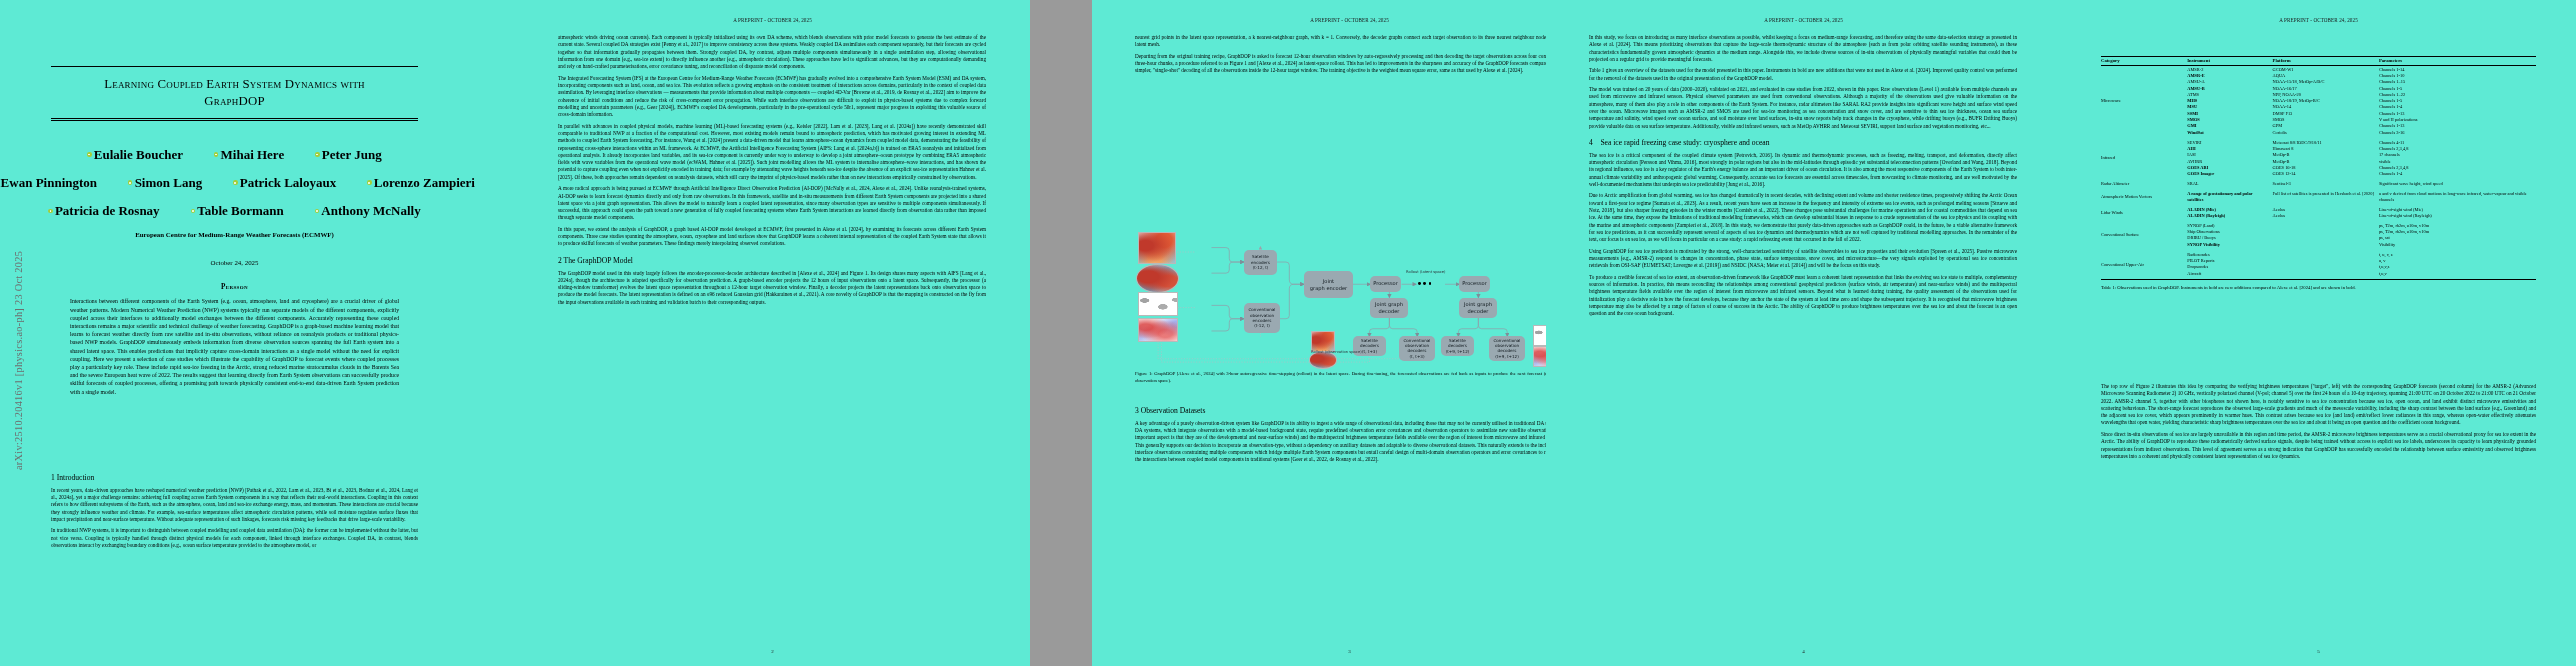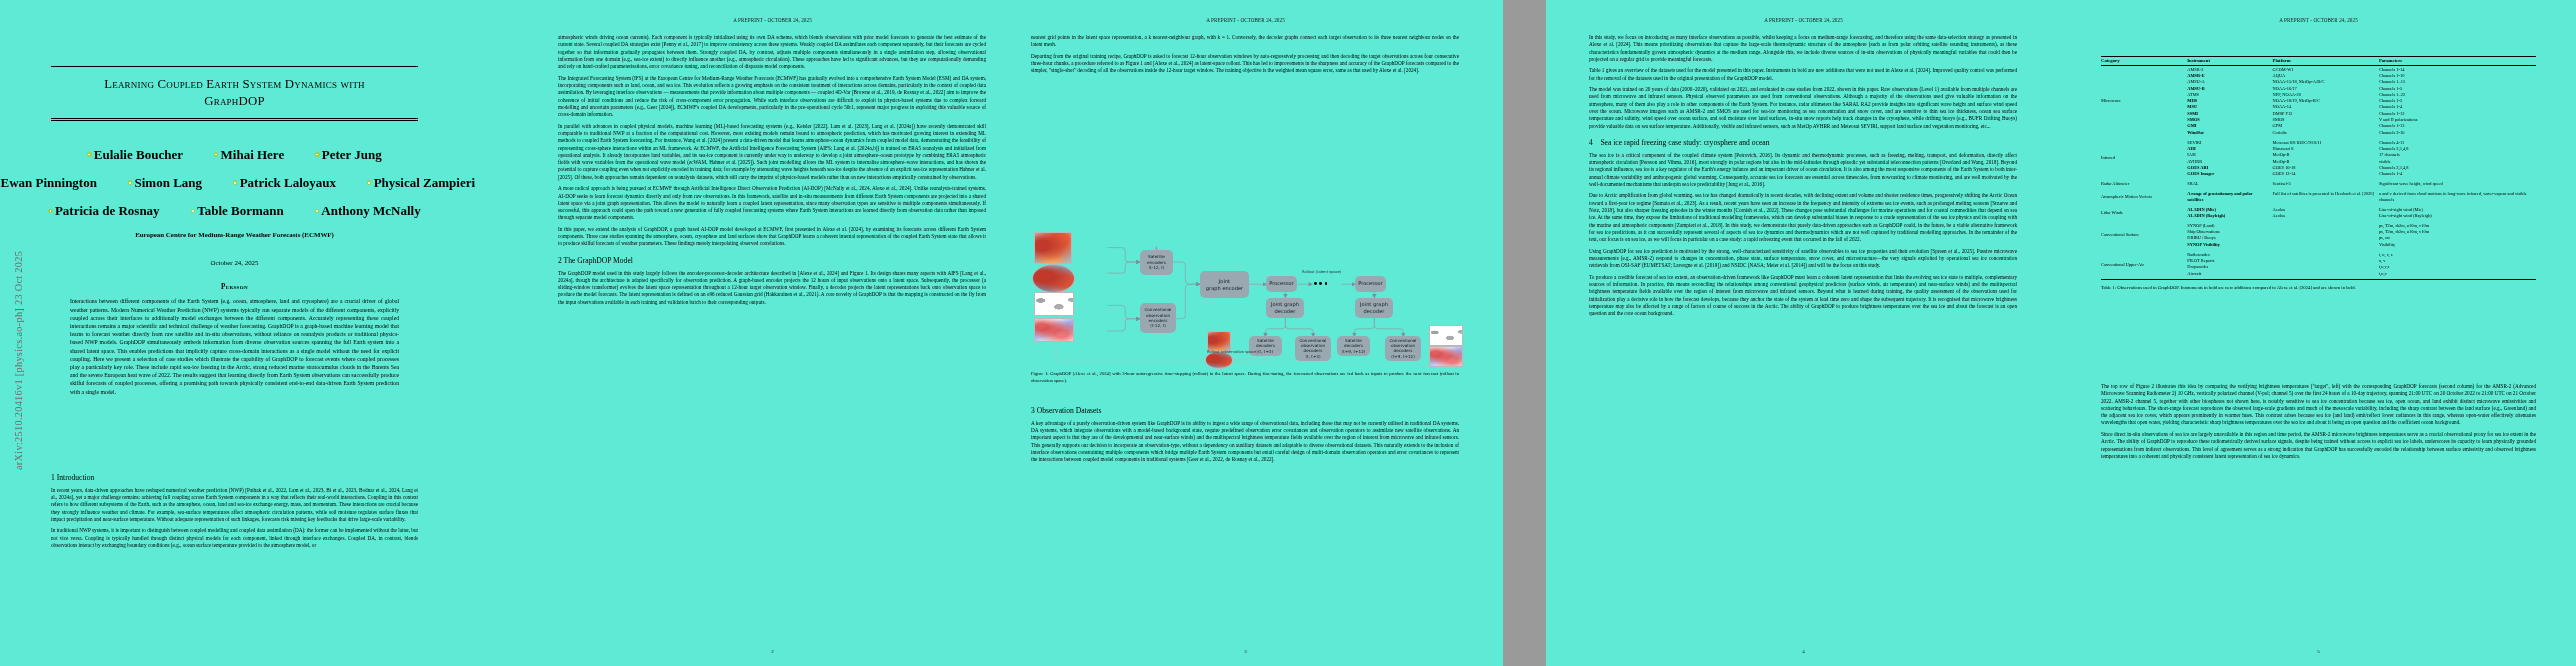--- a/index.html
+++ b/index.html
@@ -19,21 +19,21 @@
   .page {
     position: absolute;
     top: 0;
     height: 667px;
     background: #5eead4;
     box-sizing: border-box;
     overflow: hidden;
   }
   #page1 { left: 0;    width: 515px; }
   #page2 { left: 515px;  width: 515px; }
-  #page3 { left: 988px; width: 515px; }
+  #page3 { left: 1092px; width: 515px; }
   #page4 { left: 1546px; width: 515px; }
   #page5 { left: 2061px; width: 515px; }
 
   .runhead {
     position: absolute;
     top: 16.7px;
     left: 0;
     width: 100%;
     text-align: center;
     font-size: 5.1px;
@@ -330,21 +330,21 @@
           <span class="author">
               <span class="orcid"></span>
               <span>Simon Lang</span>
             </span>
           <span class="author">
               <span class="orcid"></span>
               <span>Patrick Laloyaux</span>
             </span>
           <span class="author">
               <span class="orcid"></span>
-              <span>Physical Zampieri</span>
+              <span>Lorenzo Zampieri</span>
             </span>
         </div>
         <div class="author-row">
           <span class="author">
               <span class="orcid"></span>
               <span>Patricia de Rosnay</span>
             </span>
           <span class="author">
               <span class="orcid"></span>
               <span>Table Bormann</span>

